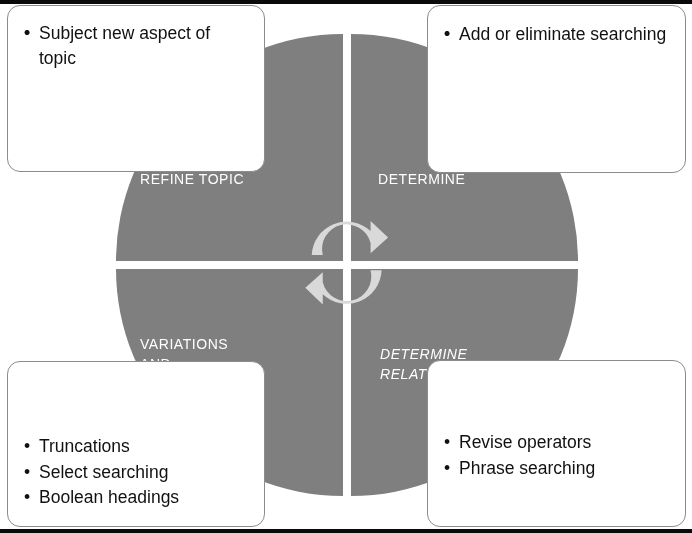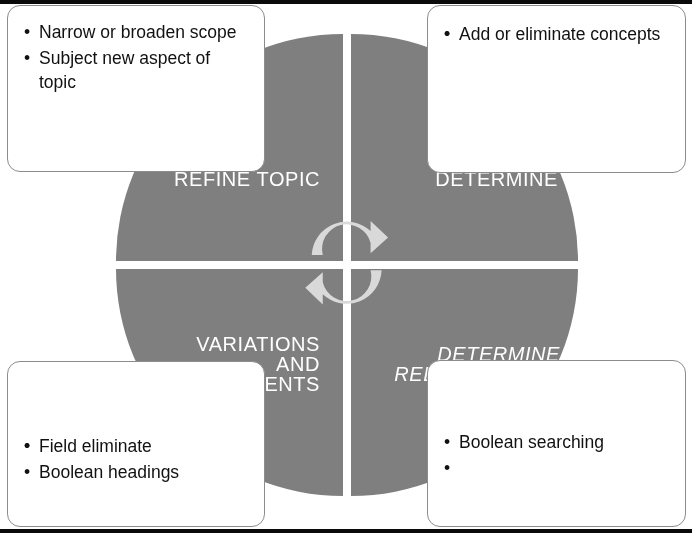--- a/index.html
+++ b/index.html
@@ -55,24 +55,24 @@
     left: 0; bottom: 0;
     border-radius: 0 0 0 227px;
   }
   .quad.br {
     right: 0; bottom: 0;
     border-radius: 0 0 227px 0;
   }
   .quad-label {
     position: absolute;
     color: #ffffff;
-    font-size: 20px;
+    font-size: 14px;
     letter-spacing: 0.55px;
     line-height: 20px;
-    text-align: right;
+    text-align: left;
     white-space: pre-line;
   }
   .quad-label.tl { left: 24px;  top: 135px; width: 180px; }
   .quad-label.tr { right: 20px; top: 135px; width: 180px; }
   .quad-label.bl { left: 24px;  top: 300px; width: 180px; }
   .quad-label.br { right: 18px; top: 310px; width: 180px; font-style: italic; }
 
   
   .cycle {
     position: absolute;
@@ -166,64 +166,65 @@
                L 24 67
                A 26 26 0 0 0 76 54
                Z" fill="#d9d9d9" transform="translate(0,4) scale(0.92) translate(4,4)"></path>
     </svg>
   </div>
 
   <div class="callout tl">
     <ul>
       <li>
         <span class="bullet">•</span>
-        <span>Narrow or broaden scope</span>
       </li>
       <li>
         <span class="bullet">•</span>
         <span>Subject new aspect of topic</span>
       </li>
     </ul>
   </div>
 
   <div class="callout tr">
     <ul>
       <li>
         <span class="bullet">•</span>
       </li>
       <li>
         <span class="bullet">•</span>
-        <span>Add or eliminate concepts</span>
+        <span>Add or eliminate searching</span>
       </li>
     </ul>
   </div>
 
   <div class="callout bl">
     <ul>
       <li>
         <span class="bullet">•</span>
-      </li>
-      <li>
-        <span class="bullet">•</span>
-        <span>Field eliminate</span>
+        <span>Truncations</span>
+      </li>
+      <li>
+        <span class="bullet">•</span>
+        <span>Select searching</span>
       </li>
       <li>
         <span class="bullet">•</span>
         <span>Boolean headings</span>
       </li>
     </ul>
   </div>
 
   <div class="callout br">
     <ul>
       <li>
         <span class="bullet">•</span>
-        <span>Boolean searching</span>
-      </li>
-      <li>
-        <span class="bullet">•</span>
+        <span>Revise operators</span>
+      </li>
+      <li>
+        <span class="bullet">•</span>
+        <span>Phrase searching</span>
       </li>
     </ul>
   </div>
 
   <div class="frame-edge bottom"></div>
 
 </div>
 
 </body></html>

